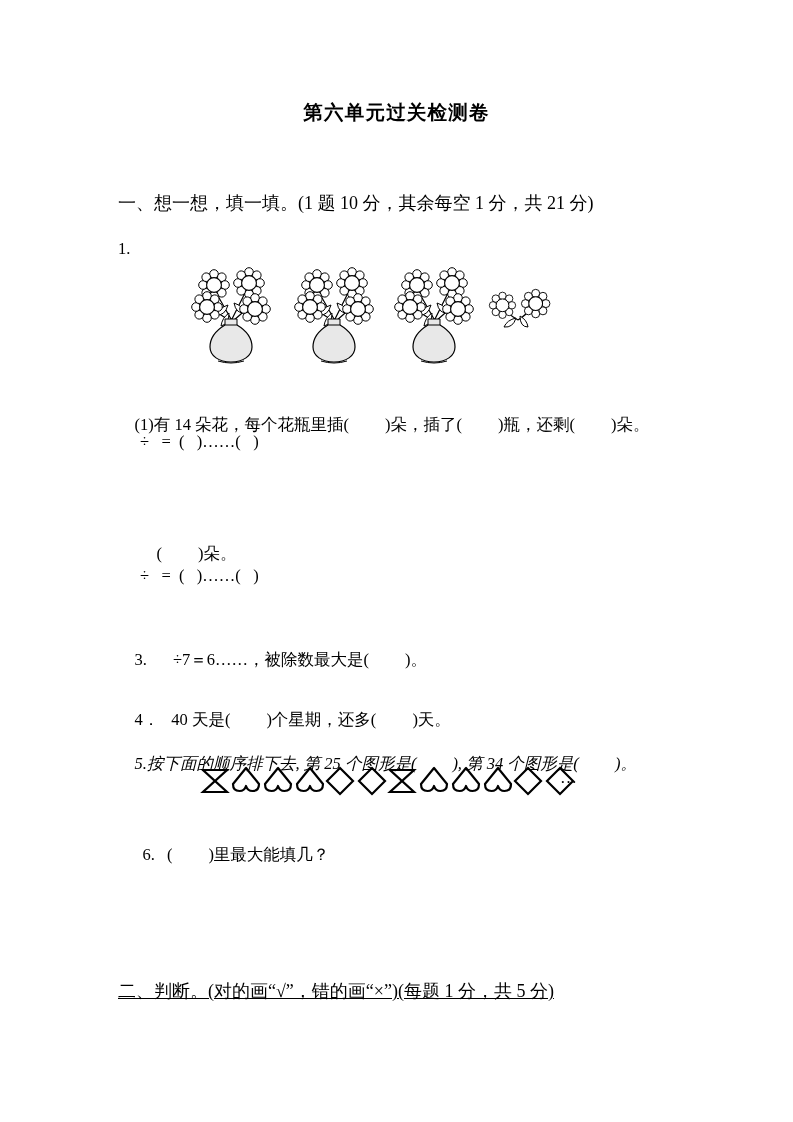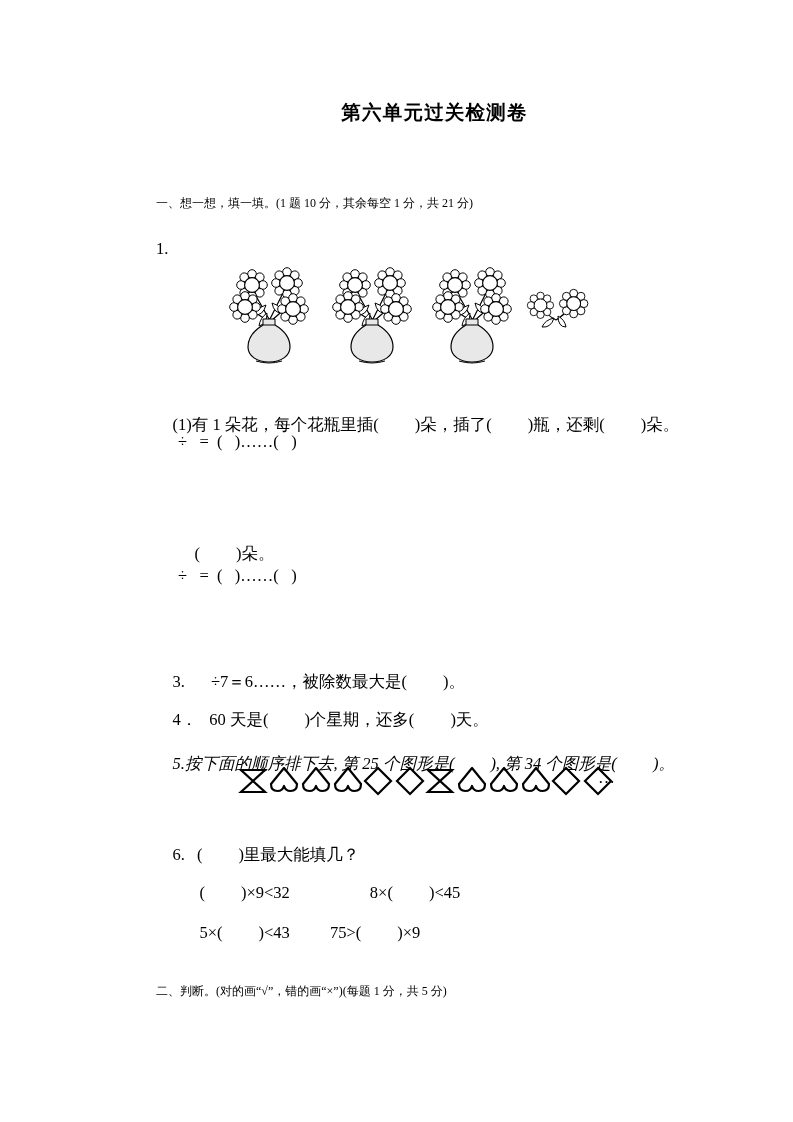--- a/index.html
+++ b/index.html
@@ -14,21 +14,20 @@
     position: relative;
     font-family: "Liberation Serif", "DejaVu Serif", serif;
     color: #000000;
     overflow: hidden;
   }
   .page {
     position: absolute;
     inset: 0;
     width: 734px;
     height: 1122px;
-    margin-left: 38px;
   }
 
   
   .doc-title {
     position: absolute;
     top: 99px;
     left: 0;
     width: 793px;
     text-align: center;
     font-size: 19.5px;
@@ -39,21 +38,21 @@
 
   
   .line {
     position: absolute;
     font-size: 16.5px;
     line-height: 22px;
     white-space: pre;
     font-family: "Liberation Serif", "DejaVu Serif", serif;
   }
   .sect-head {
-    font-size: 12px;
+    font-size: 18px;
   }
   .blank-md  { display: inline-block; width: 36px; }
   .gap-sm    { display: inline-block; width: 12px; }
   .gap-md    { display: inline-block; width: 26px; }
   .gap-lg    { display: inline-block; width: 40px; }
 
   
   .art-flowers {
     position: absolute;
     left: 186px;
@@ -142,39 +141,39 @@
         <path d="M318,50 q6,8 14,12 M348,48 q-8,9 -16,14" fill="none" stroke="#000" stroke-width="1.2"></path>
         <path d="M330,60 q-9,2 -12,9 q9,1 12,-9 Z" fill="#fff" stroke="#000" stroke-width="1"></path>
         <path d="M334,58 q7,4 8,11 q-8,0 -8,-11 Z" fill="#fff" stroke="#000" stroke-width="1"></path>
         <use href="#daisy" x="318" y="48" transform="scale(0.86) translate(50,7)"></use>
         <use href="#daisy" x="351" y="46" transform="scale(0.93) translate(25,3)"></use>
       </g>
     </svg>
   </div>
 
   <div class="line" style="left:118px; top:392px;">
-    <span>(1)</span><span>有 1 朵花，每个花瓶里插(</span><span class="blank-md"></span><span>)朵，插了(</span><span class="blank-md"></span><span>)瓶，还剩(</span><span class="blank-md"></span><span>)朵。</span>
+    <span>(1)</span><span>有 14 朵花，每个花瓶里插(</span><span class="blank-md"></span><span>)朵，插了(</span><span class="blank-md"></span><span>)瓶，还剩(</span><span class="blank-md"></span><span>)朵。</span>
   </div>
 
   <div class="line" style="left:140px; top:431px;">÷   =  (   )……(   )</div>
 
 
   <div class="line" style="left:140px; top:521px;">
     <span>(</span><span class="blank-md"></span><span>)朵。</span>
   </div>
 
   <div class="line" style="left:140px; top:565px;">÷   =  (   )……(   )</div>
 
 
-  <div class="line" style="left:118px; top:649px;">
+  <div class="line" style="left:118px; top:627px;">
     <span>3.</span><span class="gap-md"></span><span>÷7＝6……，被除数最大是(</span><span class="blank-md"></span><span>)。</span>
   </div>
 
   <div class="line" style="left:118px; top:687px;">
-    <span>4．</span><span class="gap-sm"></span><span>60 天是(</span><span class="blank-md"></span><span>)个星期，还多(</span><span class="blank-md"></span><span>)天。</span>
+    <span>4．</span><span class="gap-sm"></span><span>40 天是(</span><span class="blank-md"></span><span>)个星期，还多(</span><span class="blank-md"></span><span>)天。</span>
   </div>
 
   <div class="line" style="left:118px; top:731px;font-style:italic;">
     <span>5.</span><span>按下面的顺序排下去, 第 25 个图形是(</span><span class="blank-md"></span><span>), 第 34 个图形是(</span><span class="blank-md"></span><span>)。</span>
   </div>
 
   <div class="shape-row">
     <svg width="400" height="34" viewBox="0 0 400 34" xmlns="http://www.w3.org/2000/svg">
       <defs>
         <g id="sh-bowtie">
@@ -221,28 +220,22 @@
           <use href="#sh-diamond" x="330" y="17"></use>
         </g>
       <g>
           <use href="#sh-diamond" x="362" y="17"></use>
         </g>
     </svg>
   </div>
 
   <div class="dots-ell">…</div>
 
-  <div class="line" style="left:118px; top:822px;">
+  <div class="line" style="left:126px; top:822px;">
     <span>6.</span><span class="gap-sm"></span><span>(</span><span class="blank-md"></span><span>)里最大能填几？</span>
   </div>
 
-  <div class="line" style="left:145px; top:860px;">
-    <span>(</span><span class="blank-md"></span><span>)×9&lt;32</span><span class="gap-lg"></span><span class="gap-lg"></span><span>8×(</span><span class="blank-md"></span><span>)&lt;45</span>
-  </div>
-
-  <div class="line" style="left:145px; top:900px;">
-    <span>5×(</span><span class="blank-md"></span><span>)&lt;43</span><span class="gap-lg"></span><span>75&gt;(</span><span class="blank-md"></span><span>)×9</span>
-  </div>
-
-
-  <div class="line sect-head" style="left:118px; top:980px;">二、判断。(对的画“√”，错的画“×”)(每题 1 分，共 5 分)</div>
+
+
+
+  <div class="line sect-head" style="left:118px; top:980px;text-decoration:underline;">二、判断。(对的画“√”，错的画“×”)(每题 1 分，共 5 分)</div>
 
 </div>
 
 </body></html>

